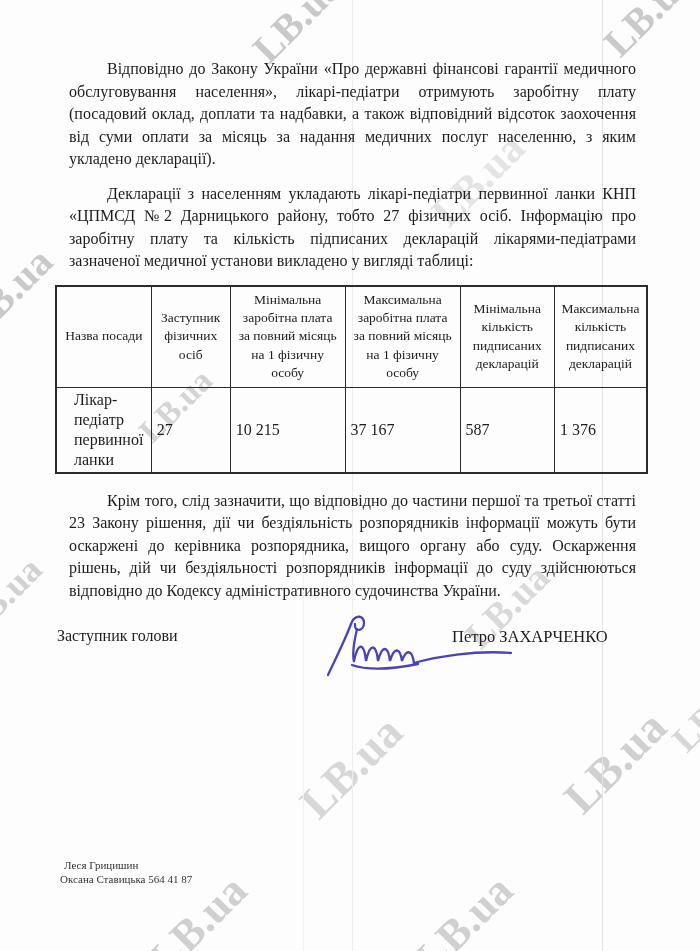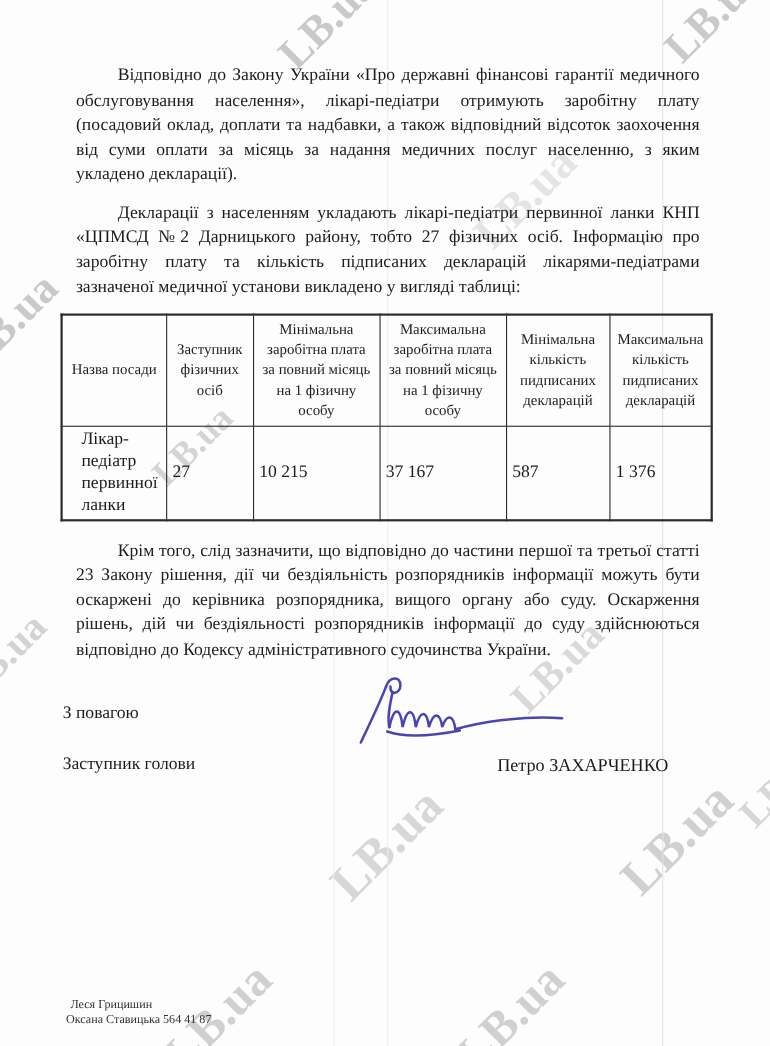--- a/index.html
+++ b/index.html
@@ -56,21 +56,20 @@
   .signer-row{position:relative;margin-top:25px;height:24px;}
   .signer-title{font-size:16px;}
   .signer-name{position:absolute;left:395px;top:0;font-size:16.5px;white-space:nowrap;}
   .signature-svg{position:absolute;left:323px;top:612px;pointer-events:none;}
   
   .footer{
     position:absolute;left:60px;top:858px;
     font-size:11px;line-height:14px;
     font-family:"Liberation Serif","DejaVu Serif",serif;
     color:#333;
-    margin-top:48px;
   }
   
   .wm{
     position:absolute;
     font-family:"Liberation Serif","DejaVu Serif",serif;
     font-weight:bold;
     transform:translate(-50%,-50%) rotate(-45deg);
     white-space:nowrap;
     pointer-events:none;
     user-select:none;
@@ -122,21 +121,20 @@
         <td>10 215</td>
         <td>37 167</td>
         <td>587</td>
         <td>1 376</td>
       </tr>
     </tbody>
   </table>
 
   <p class="para" style="margin-top:16px;">Крім того, слід зазначити, що відповідно до частини першої та третьої статті 23 Закону рішення, дії чи бездіяльність розпорядників інформації можуть бути оскаржені до керівника розпорядника, вищого органу або суду. Оскарження рішень, дій чи бездіяльності розпорядників інформації до суду здійснюються відповідно до Кодексу адміністративного судочинства України.</p>
 
-  <p class="para closing">З повагою</p>
 
   <div class="signer-row">
     <span class="signer-title">Заступник голови</span>
     <span class="signer-name">Петро ЗАХАРЧЕНКО</span>
   </div>
 
 </div>
 
 <svg class="signature-svg" width="195" height="70" viewBox="0 0 195 70">
   <g fill="none" stroke="#3a35b0" stroke-width="2.3" stroke-linecap="round" opacity="0.92">

